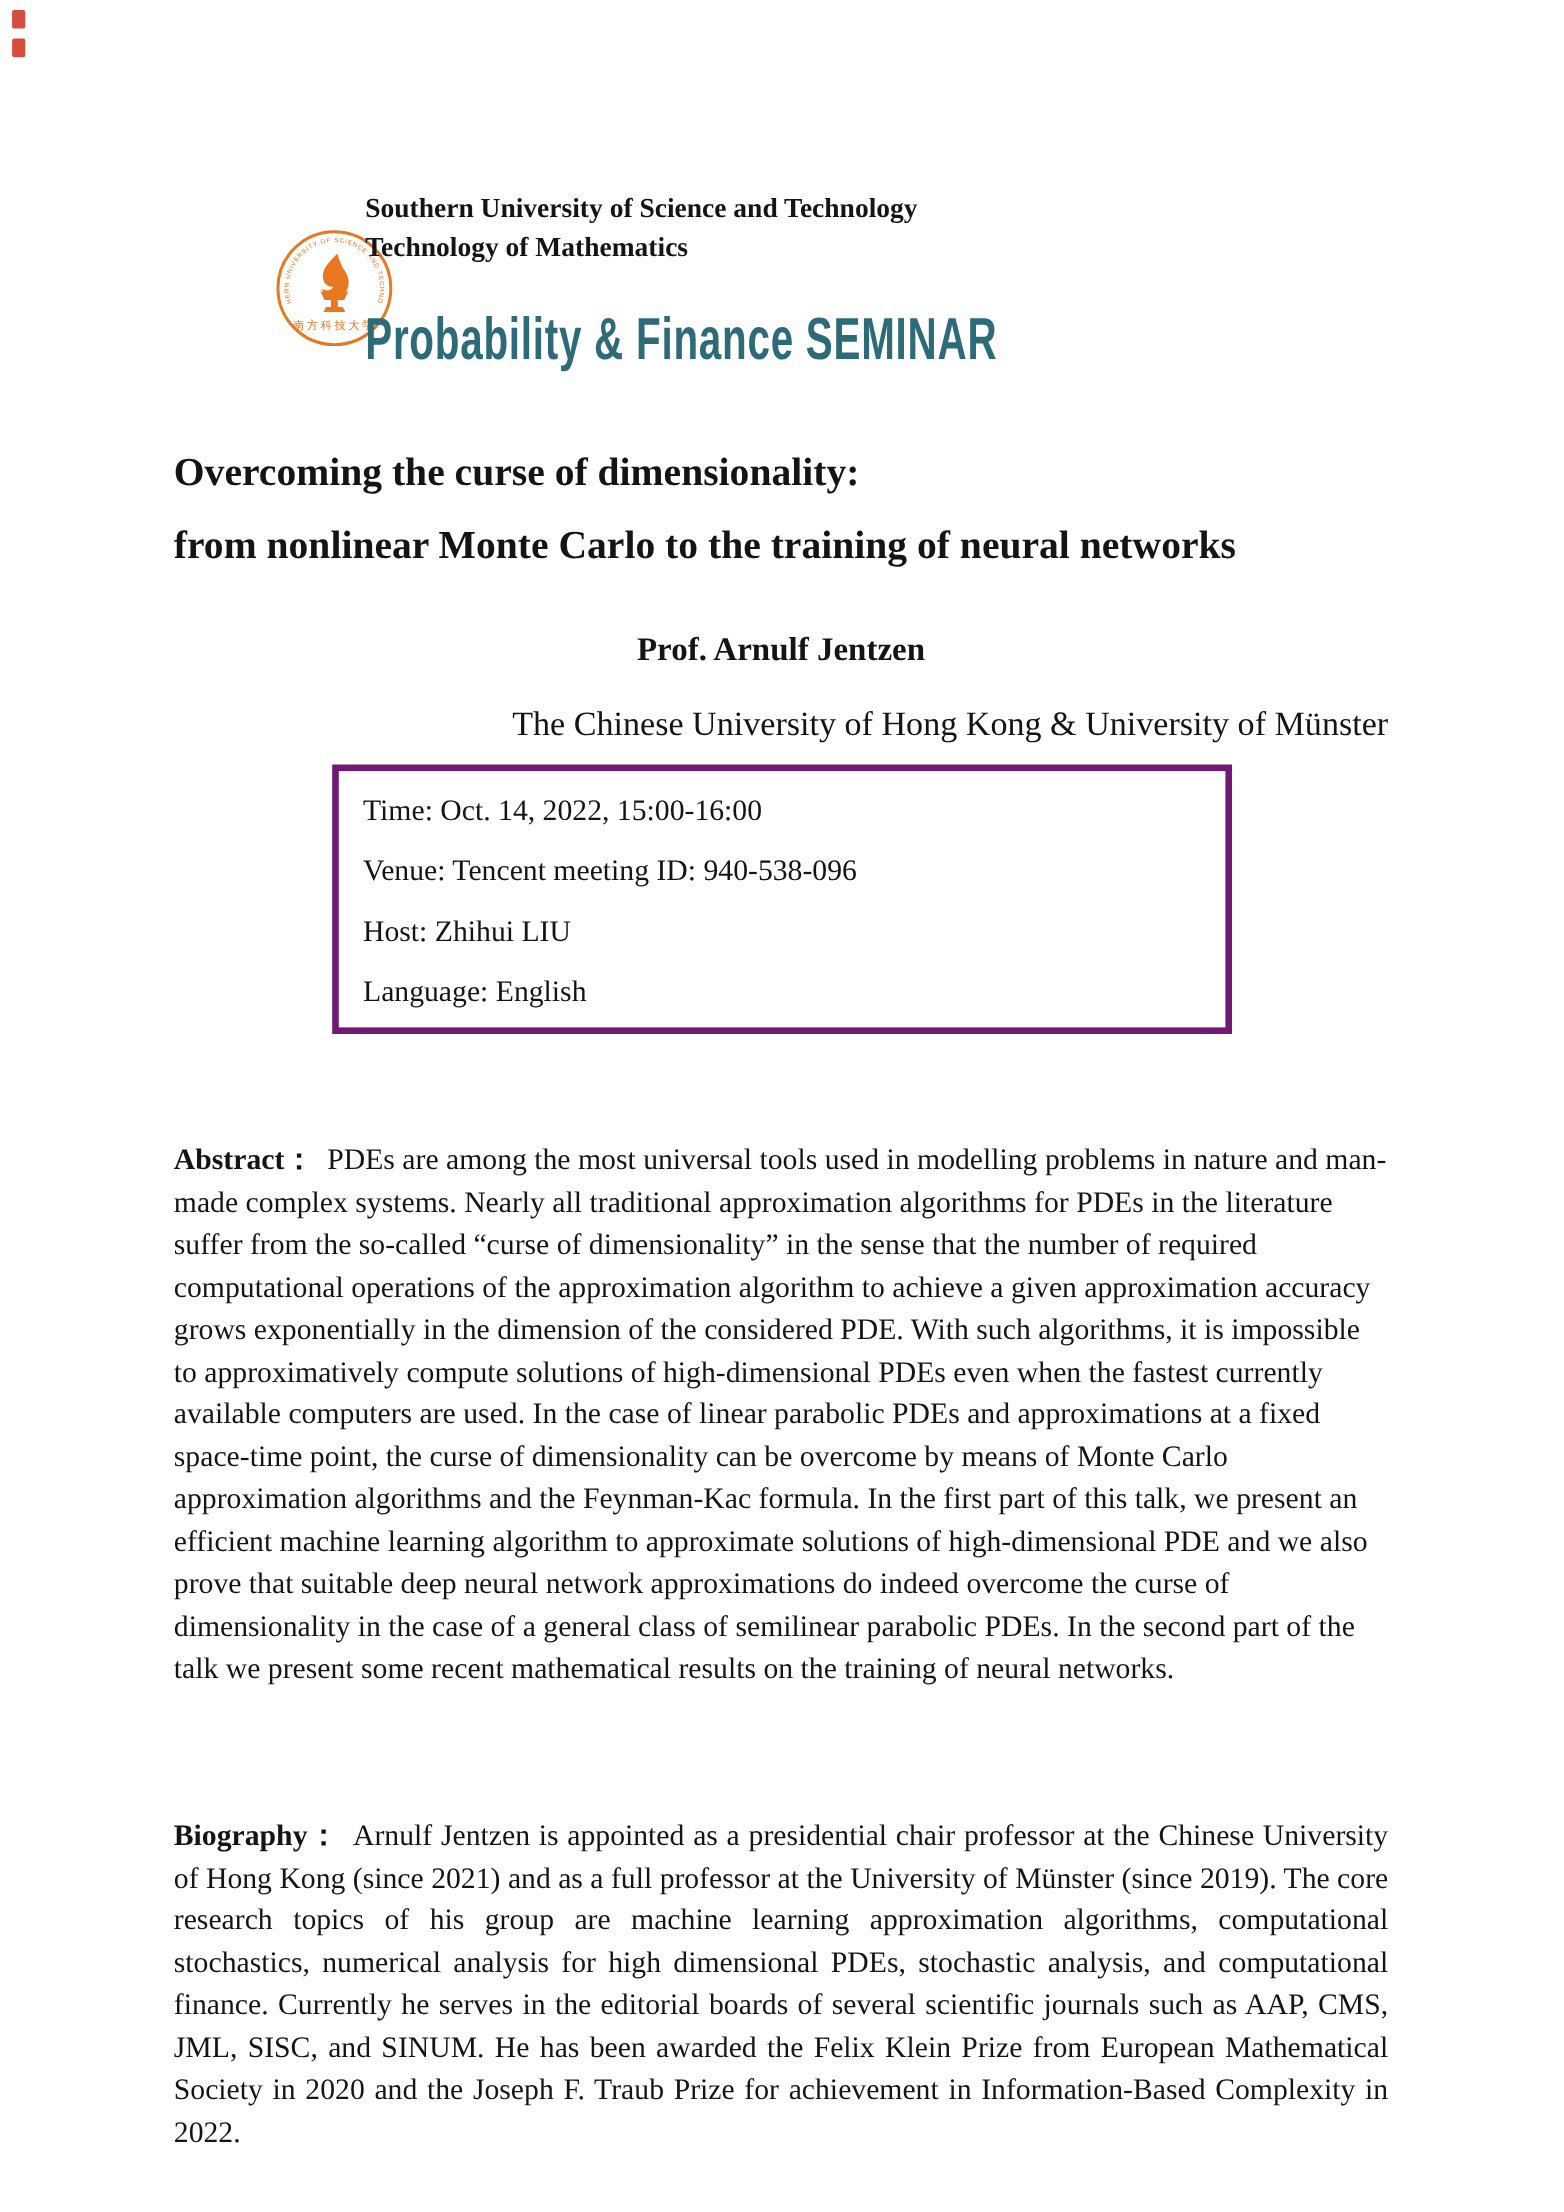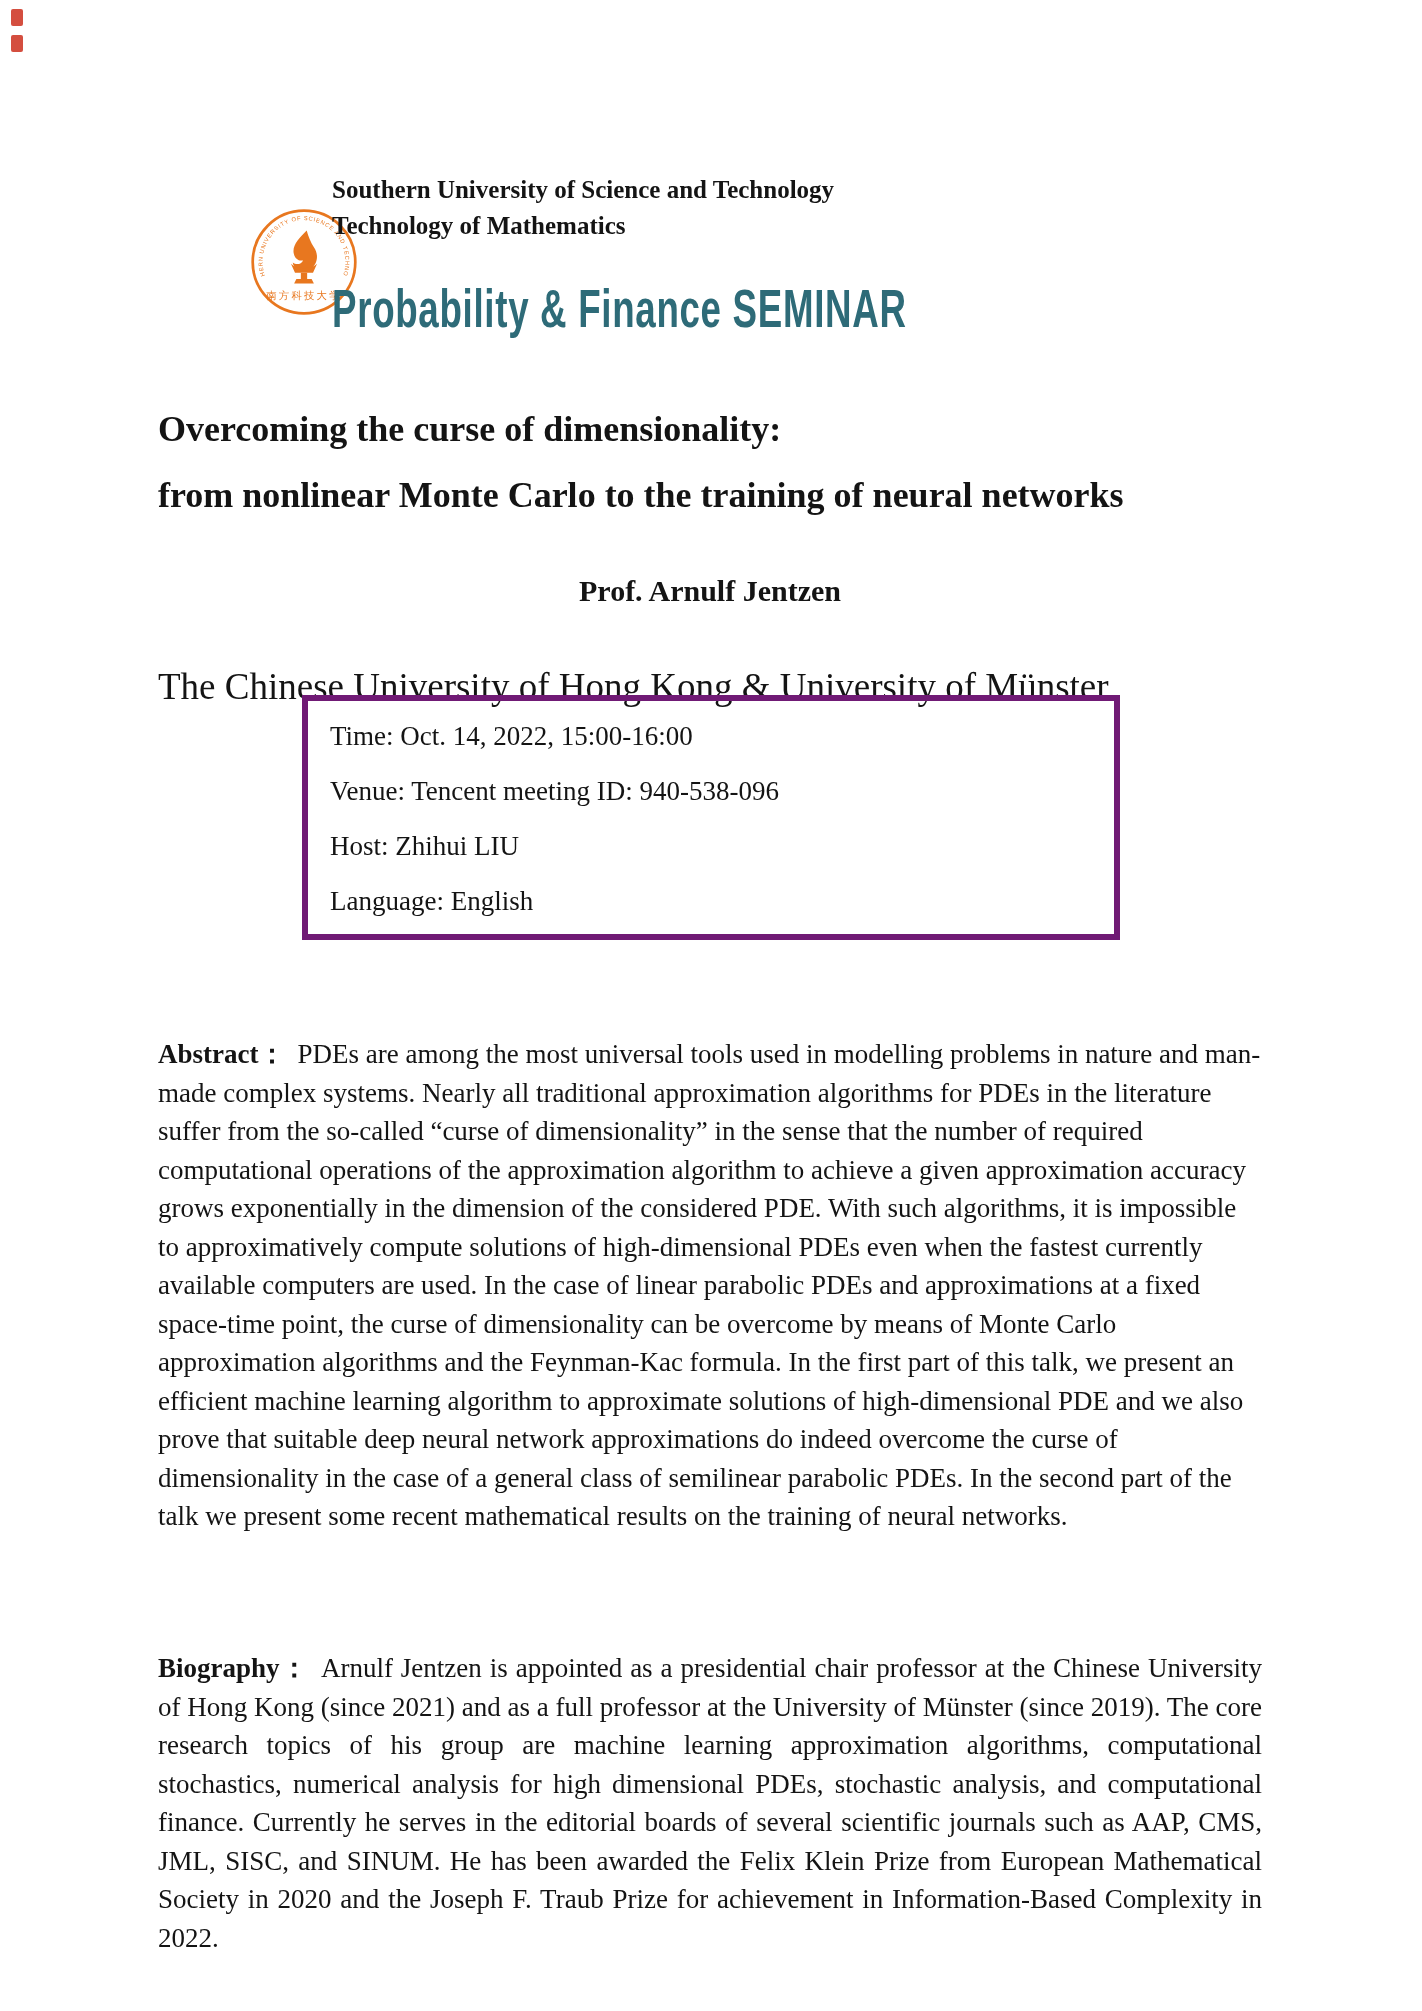--- a/index.html
+++ b/index.html
@@ -36,22 +36,22 @@
 
   .talk-title{
     position:absolute;left:158px;top:396px;width:1104px;
     text-align:left;font-weight:bold;font-size:36px;line-height:66px;
   }
   .speaker{
     position:absolute;left:158px;top:572px;width:1104px;
     text-align:center;font-weight:bold;font-size:30px;line-height:38px;
   }
   .affiliation{
-    position:absolute;left:158px;top:667px;width:1104px;
-    text-align:left;font-size:37px;line-height:40px;
+    position:absolute;left:158px;top:638px;width:1104px;
+    text-align:right;font-size:31px;line-height:40px;
   }
 
   .details-box{
     position:absolute;left:302px;top:695px;width:818px;height:245px;
     border:6px solid #701a75;box-sizing:border-box;
     padding:8px 0 0 22px;
   }
   .detail-row{font-size:27px;line-height:55px;white-space:nowrap;}
 
   .body-section{

